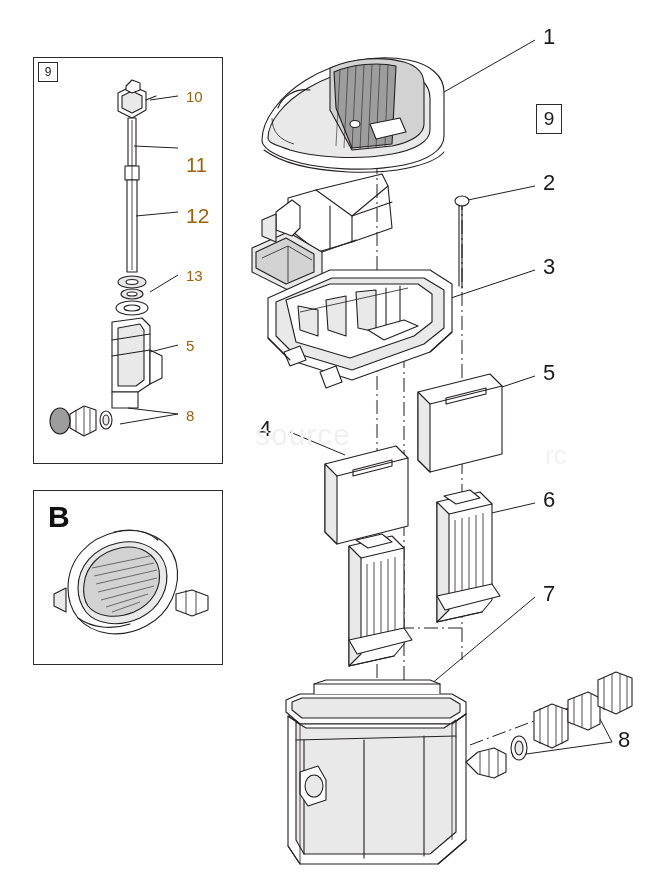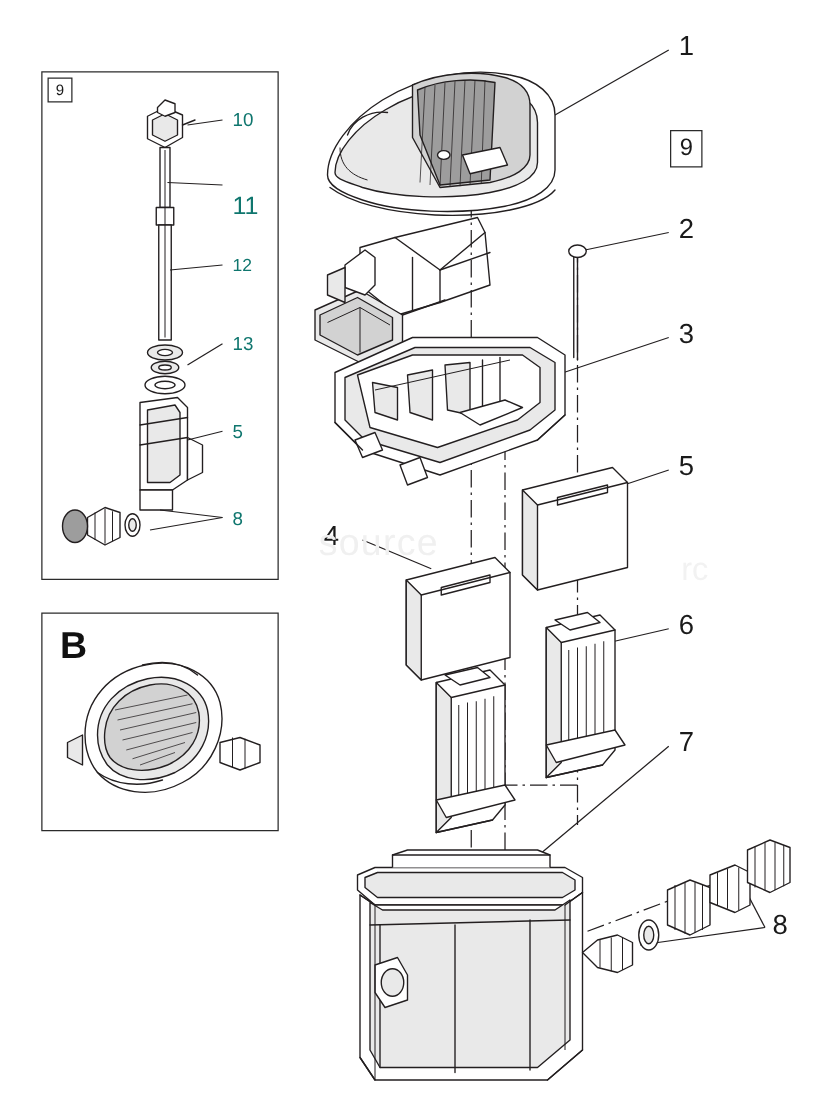--- a/index.html
+++ b/index.html
@@ -24,21 +24,21 @@
     font-family: "Liberation Sans", sans-serif;
     line-height: 1;
     user-select: none;
   }
   .label.big {
     font-size: 22px;
   }
   .small-label {
     position: absolute;
     font-size: 13px;
-    color: #0f766e;
+    color: #a16207;
     font-family: "Liberation Sans", sans-serif;
     line-height: 1;
   }
   .boxnum {
     position: absolute;
     border: 1px solid #2b2b2b;
     box-sizing: border-box;
     display: flex;
     align-items: center;
     justify-content: center;
@@ -324,21 +324,21 @@
       <path class="leader" d="M178,212 L136,216"></path>
       <path class="leader" d="M178,275 L150,292"></path>
       <path class="leader" d="M178,345 L150,352"></path>
       <path class="leader" d="M178,414 L128,408"></path>
       <path class="leader" d="M178,414 L120,424"></path>
     </g>
   </svg>
 
   <div class="small-label" style="left:186px; top:89px; font-size:15px;">10</div>
   <div class="small-label" style="left:186px; top:155px; font-size:20px;">11</div>
-  <div class="small-label" style="left:186px; top:205px; font-size:14px;">12</div>
+  <div class="small-label" style="left:186px; top:205px; font-size:21px;">12</div>
   <div class="small-label" style="left:186px; top:268px; font-size:15px;text-align:right;">13</div>
   <div class="small-label" style="left:186px; top:338px; font-size:15px;">5</div>
   <div class="small-label" style="left:186px; top:408px; font-size:15px;">8</div>
 
   <div class="panel" style="left:33px; top:490px; width:190px; height:175px;"></div>
   <div class="panel-letter" style="left:48px; top:500px;">B</div>
 
   <svg class="layer" viewBox="0 0 650 888">
     <g>
       <path class="fillw" d="M68,588 C68,560 88,538 116,532 C146,526 170,540 176,562 C182,586 170,614 146,626 C120,640 92,634 78,618 C70,608 68,598 68,588 Z"></path>

